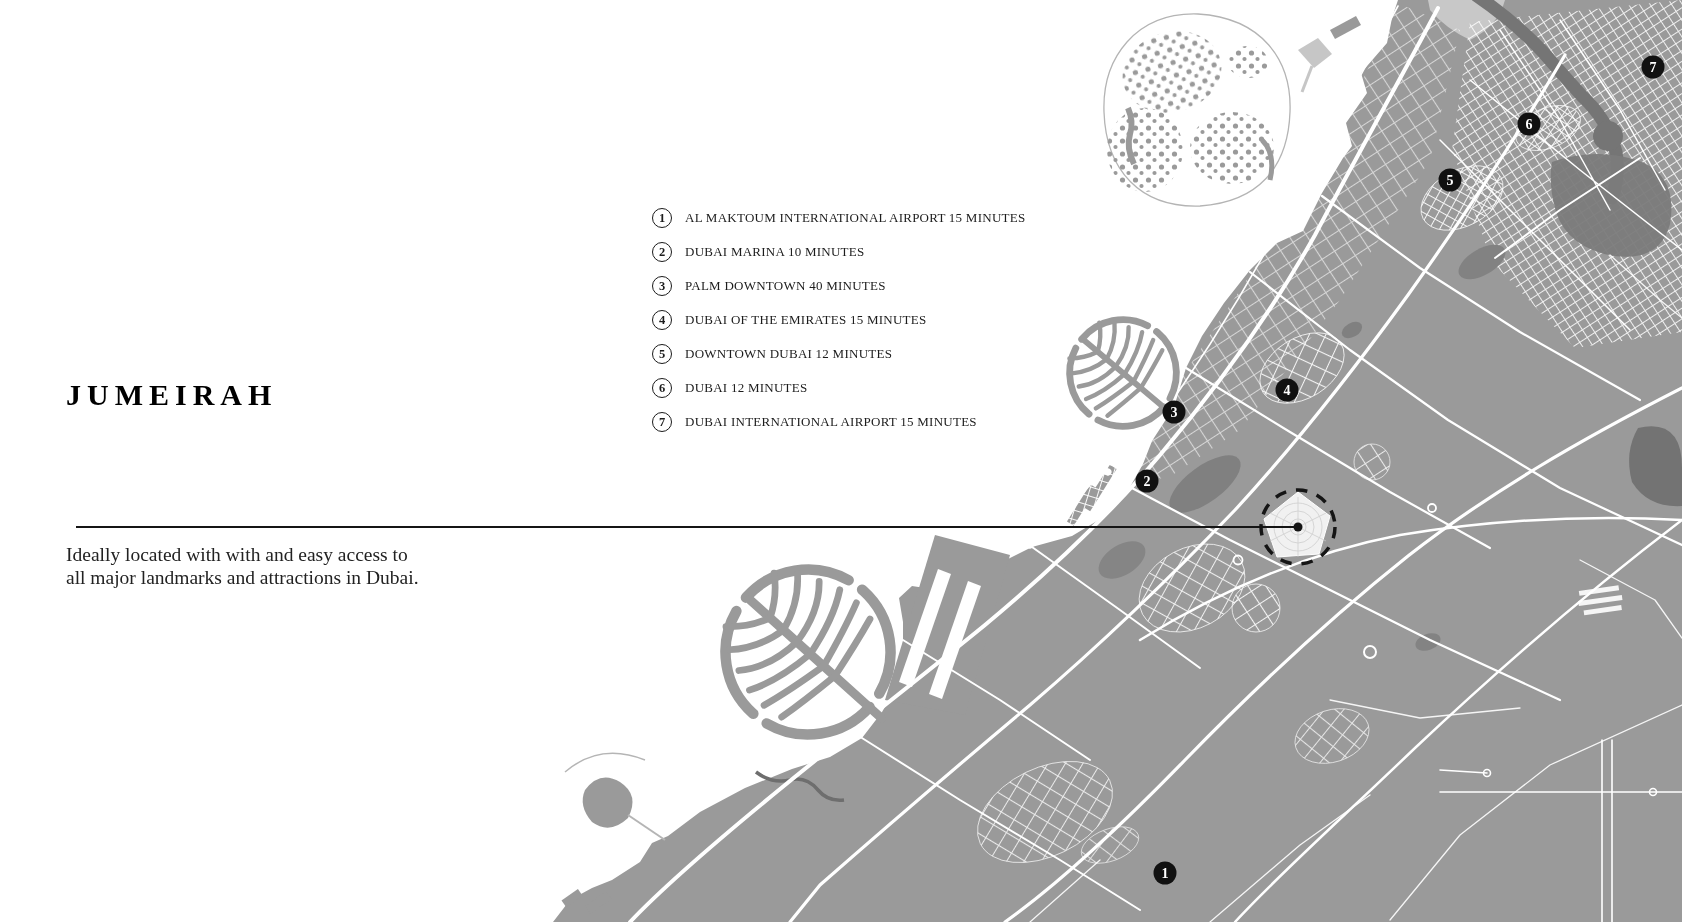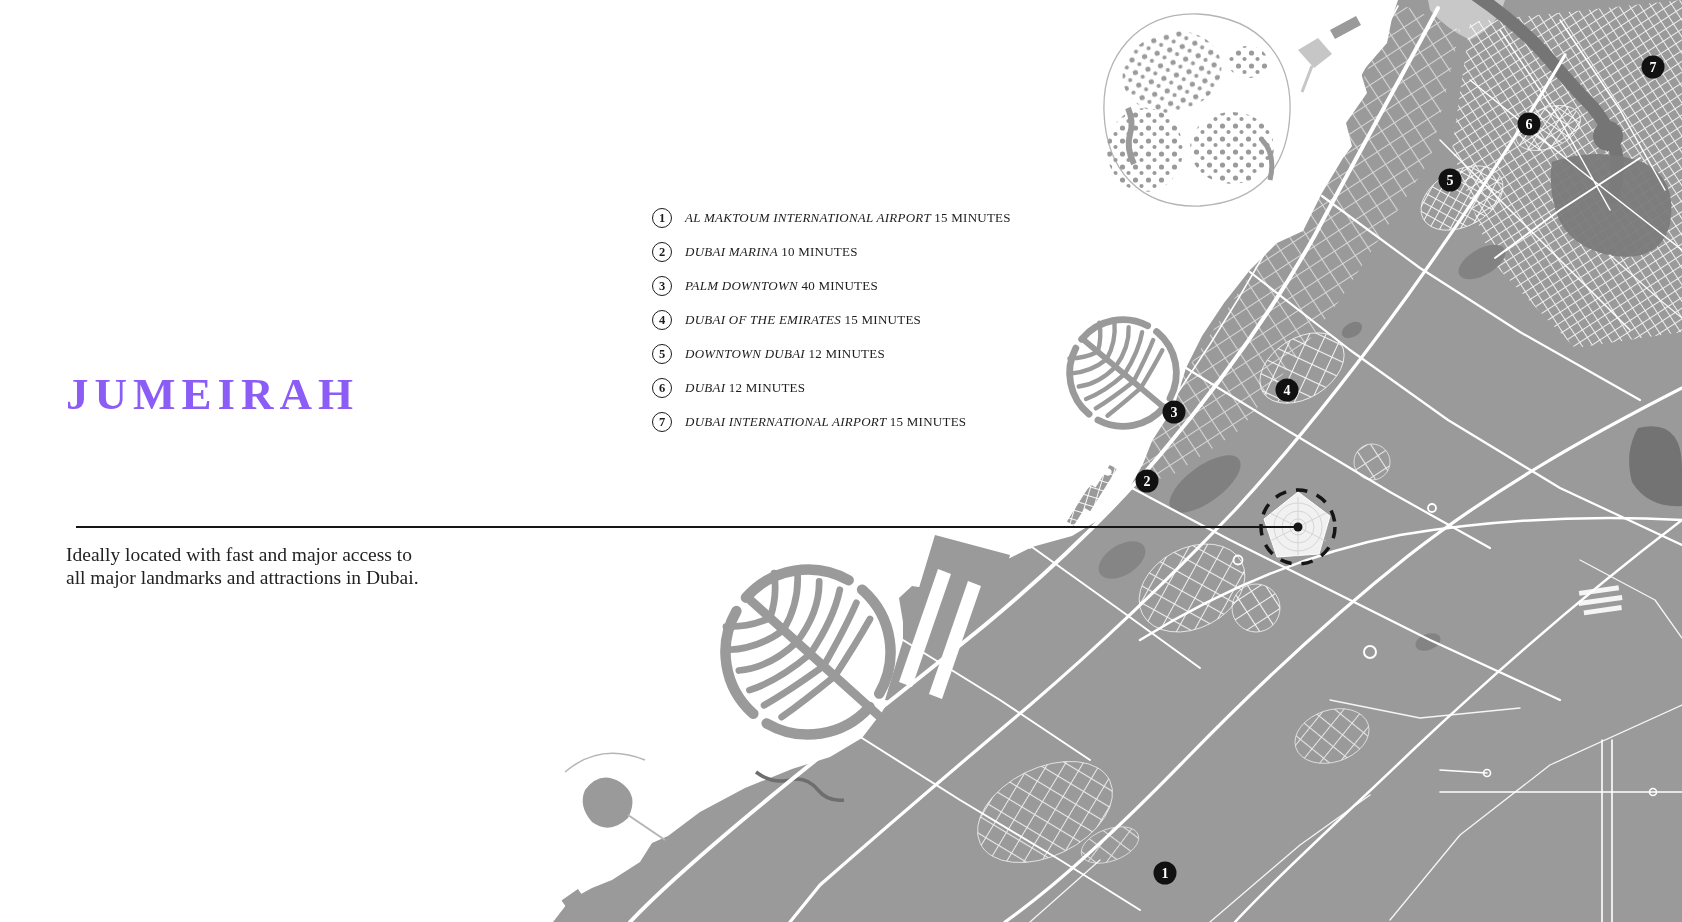--- a/index.html
+++ b/index.html
@@ -2,33 +2,33 @@
 <html><head>
 <meta charset="utf-8">
 <style>
   html,body{margin:0;padding:0;background:#ffffff;}
   body{width:1682px;height:922px;position:relative;overflow:hidden;
        font-family:"Liberation Serif",serif;color:#1c1c1c;}
   #map-svg{position:absolute;left:0;top:0;width:1682px;height:922px;}
 
   
   .title-block{position:absolute;left:66px;top:372px;
-    font-size:45px;font-weight:700;letter-spacing:6px;line-height:45px;color:#8b5cf6;}
+    font-size:30px;font-weight:700;letter-spacing:6px;line-height:45px;color:#000000;}
   .title-block div{white-space:nowrap;}
   .intro-text{position:absolute;left:66px;top:543px;width:362px;
     font-size:19.5px;line-height:23px;color:#222;}
 
   
   .legend{position:absolute;left:652px;top:208px;}
   .legend-row{display:flex;align-items:center;height:20px;margin-bottom:14px;}
   .legend-num{width:20px;height:20px;border:1.7px solid #1b1b1b;border-radius:50%;
     box-sizing:border-box;display:flex;align-items:center;justify-content:center;
     font-size:12.5px;font-weight:600;flex:0 0 auto;}
   .legend-label{margin-left:13px;font-size:13px;letter-spacing:.25px;white-space:nowrap;}
-  .legend-name{font-weight:400;font-style:italic;}
+  .legend-name{font-weight:400;}
   .legend-time{font-weight:400;}
 
   
   .map-marker{position:absolute;width:23px;height:23px;border-radius:50%;
     background:#111;color:#fff;display:flex;align-items:center;justify-content:center;
     font-size:14px;font-weight:700;transform:translate(-50%,-50%);}
 </style>
 </head>
 <body>
 
@@ -164,21 +164,21 @@
     </g>
     <line x1="76" y1="527" x2="1294" y2="527" stroke="#151515" stroke-width="2"></line>
     <circle cx="1298" cy="527" r="37" fill="none" stroke="#151515" stroke-width="3.5" stroke-dasharray="11.5 10"></circle>
     <circle cx="1298" cy="527" r="4.5" fill="#151515"></circle>
   </g>
 </svg>
 
 <div class="title-block">
   <div>JUMEIRAH</div>
 </div>
-<div class="intro-text">Ideally located with fast and major access to all major landmarks and attractions in Dubai.</div>
+<div class="intro-text">Ideally located with with and easy access to all major landmarks and attractions in Dubai.</div>
 
 <div class="legend" id="legend">
   <div class="legend-row">
     <span class="legend-num">1</span>
     <span class="legend-label">
       <span class="legend-name">AL MAKTOUM INTERNATIONAL AIRPORT </span>
       <span class="legend-time">15 MINUTES</span>
     </span>
   </div>
 

